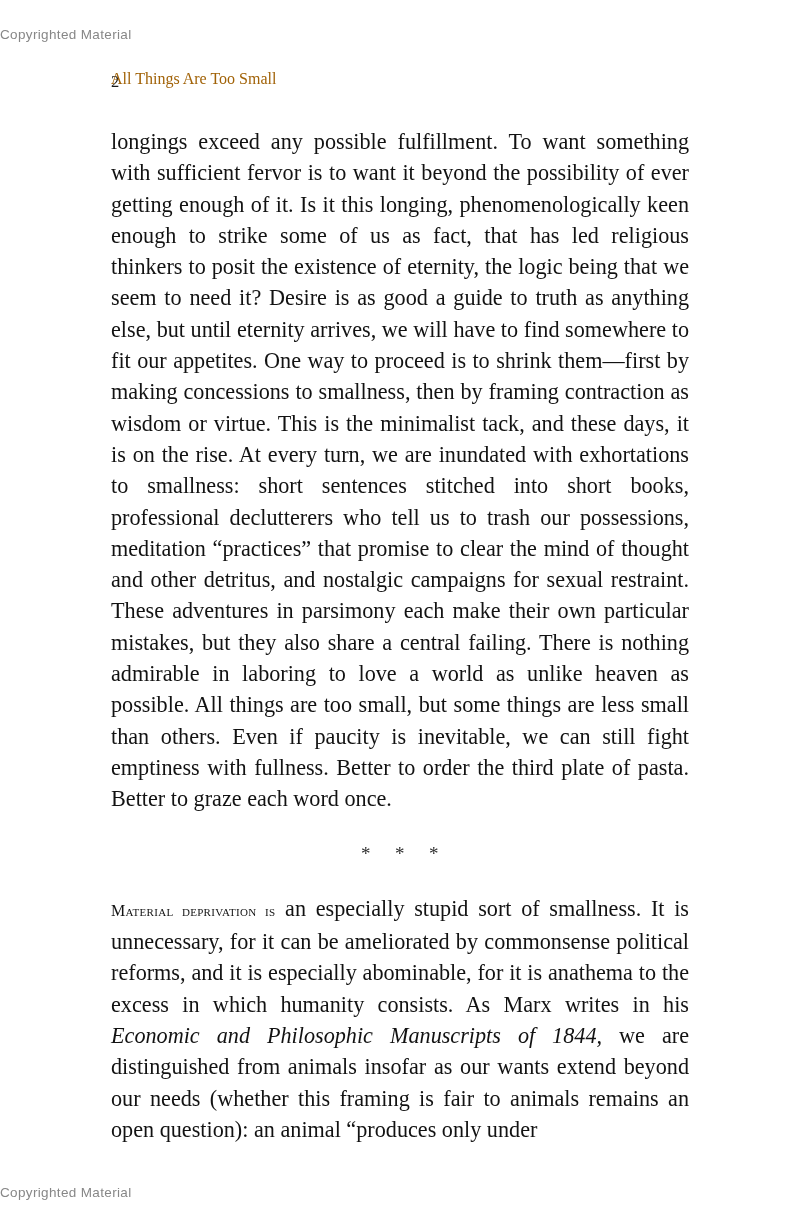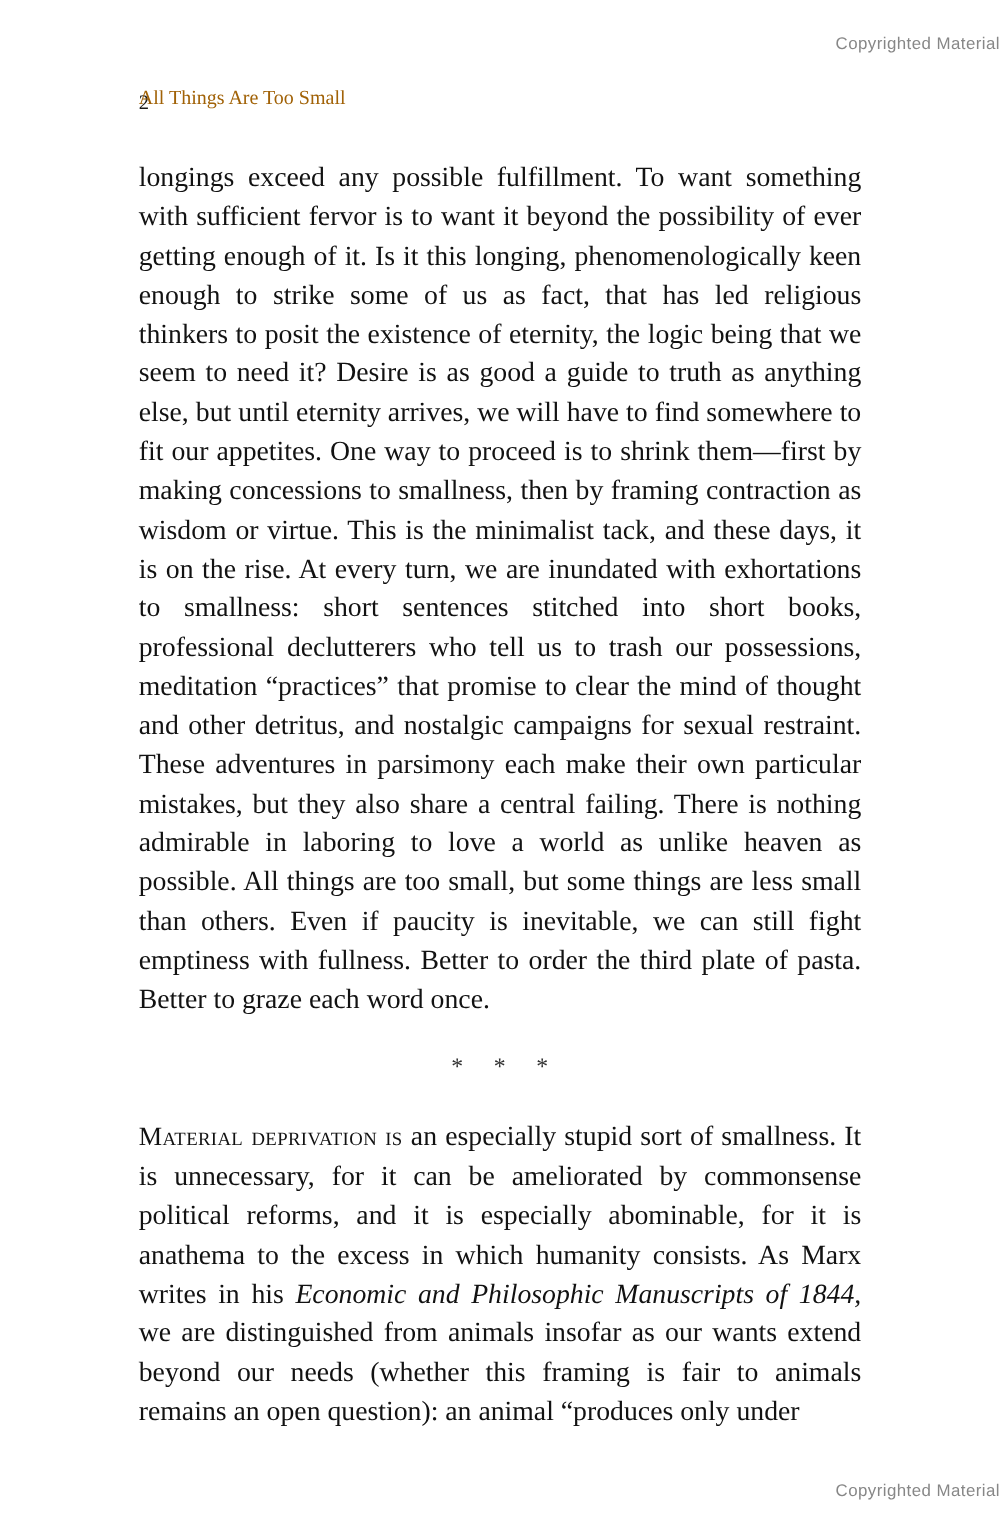--- a/index.html
+++ b/index.html
@@ -21,21 +21,21 @@
     background: #ffffff;
     overflow: hidden;
     box-sizing: border-box;
   }
 
   
   .watermark {
     position: absolute;
     left: 0;
     width: 800px;
-    text-align: right;
+    text-align: left;
     font-family: "Liberation Sans", "DejaVu Sans", sans-serif;
     font-size: 13.5px;
     letter-spacing: 0.35px;
     color: #878787;
     white-space: nowrap;
     user-select: none;
   }
   .watermark-top    { top: 27px; }
   .watermark-bottom { top: 1185px; }
 
@@ -80,21 +80,21 @@
     font-size: 22.2px;
     line-height: 31.3px;
     text-align: justify;
     text-justify: inter-word;
     hyphens: none;
     color: #121212;
   }
 
   .smallcaps {
     font-variant: small-caps;
-    font-size: 21px;
+    font-size: 16px;
     letter-spacing: 0.3px;
   }
 
   em.title-italic {
     font-style: italic;
   }
 
   
   .divider {
     width: 578px;

